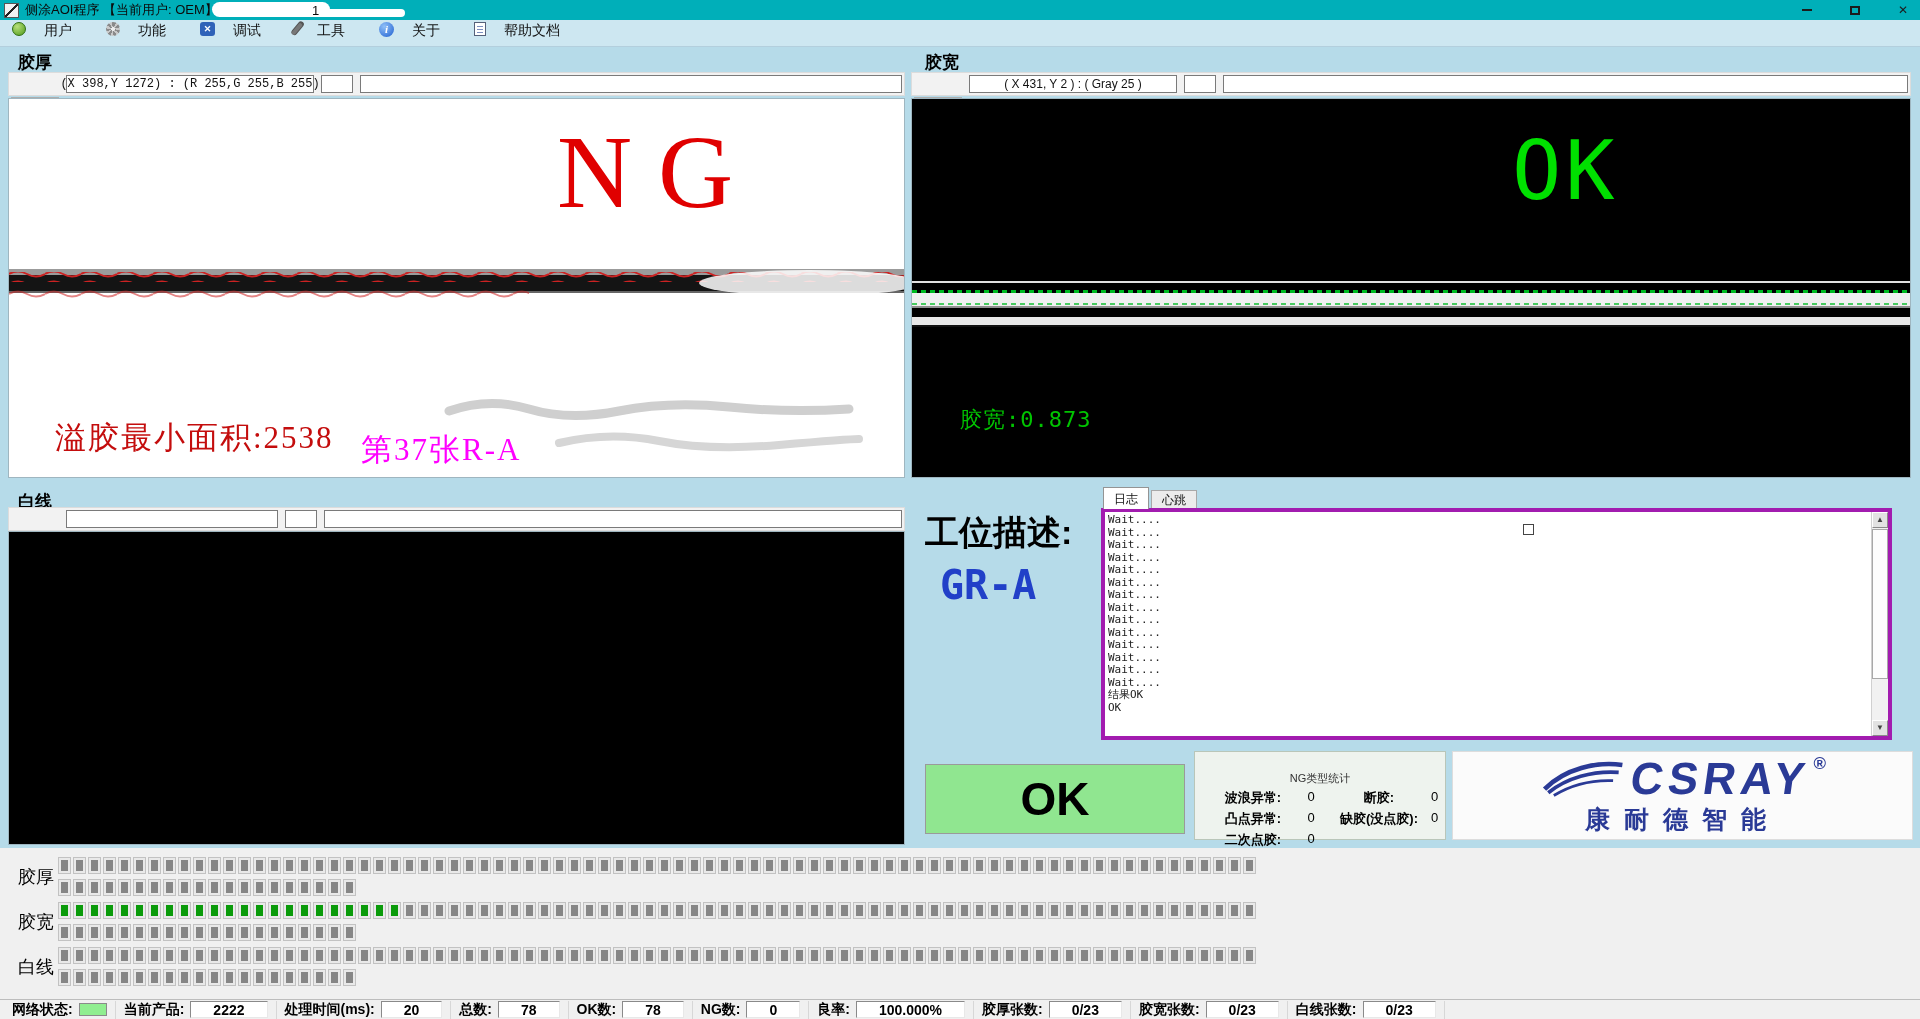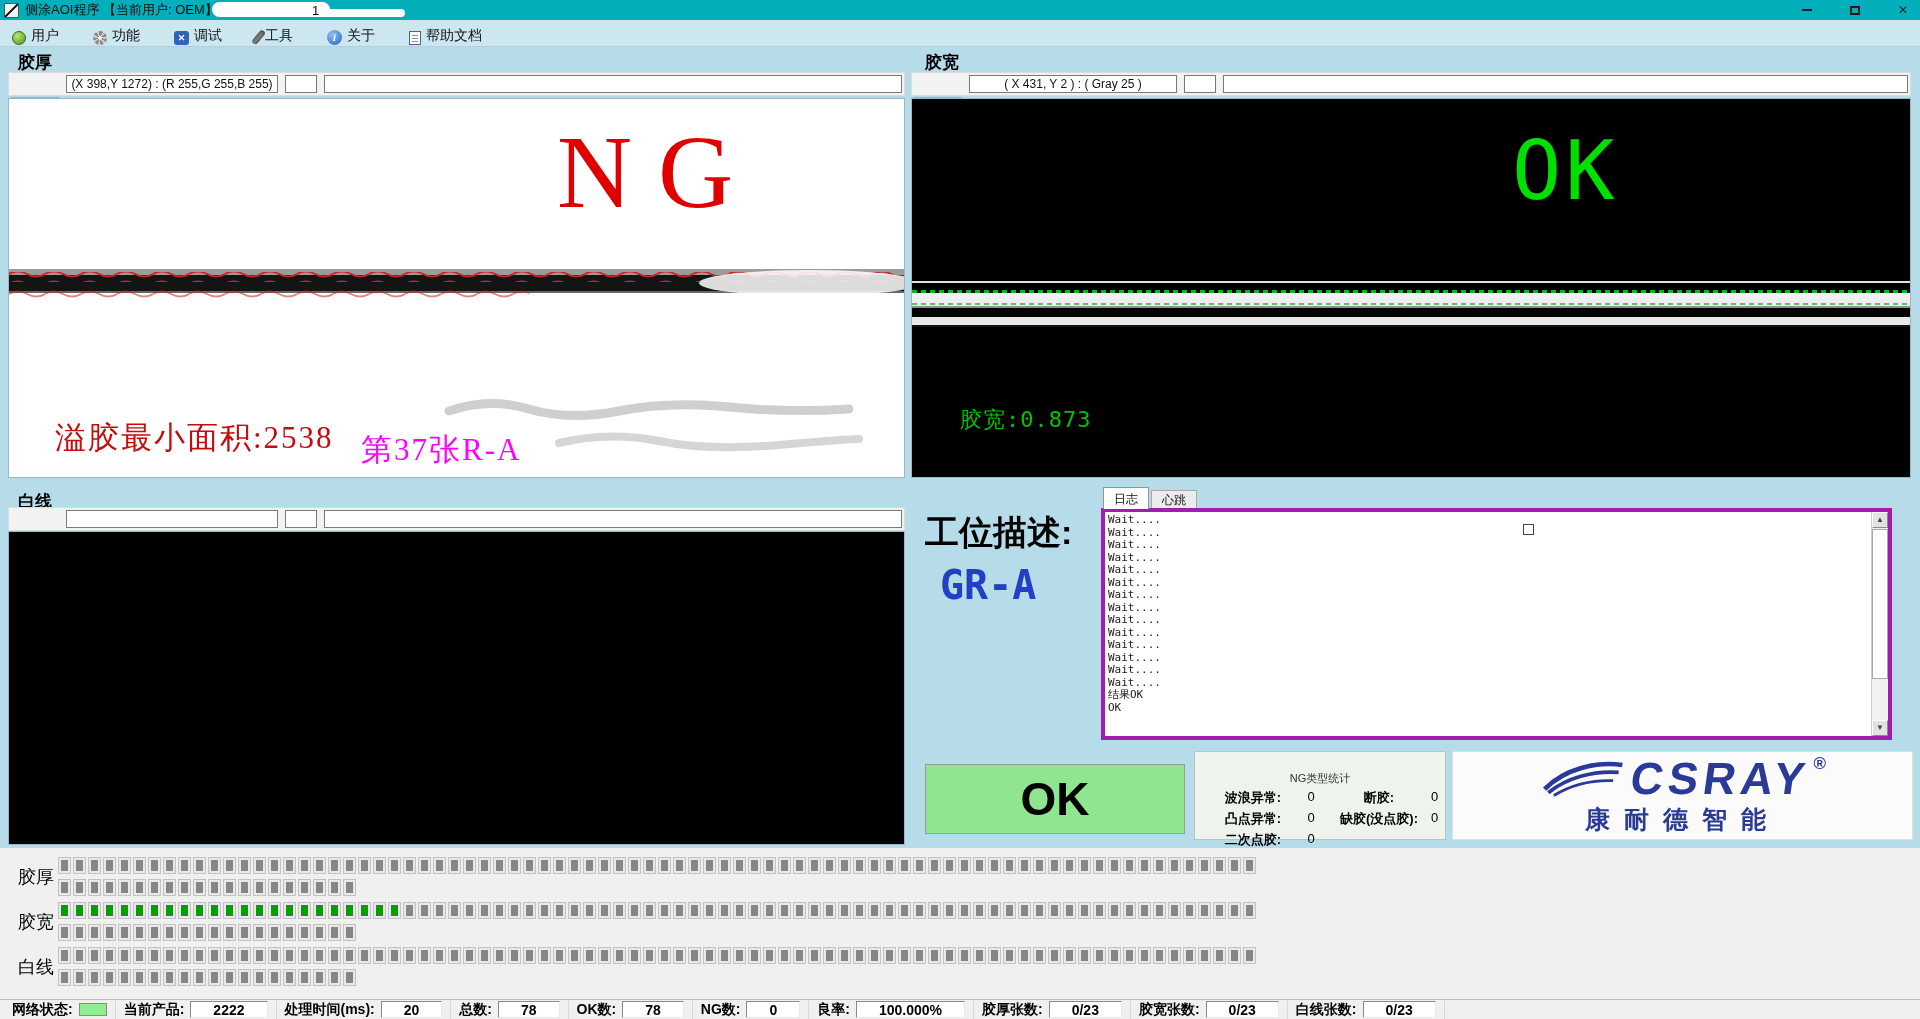--- a/index.html
+++ b/index.html
@@ -13,21 +13,21 @@
   #title-blob { position:absolute; left:212px; top:2px; width:118px; height:15px; background:#fff; border-radius:8px; }
   #title-blob2 { position:absolute; left:255px; top:9px; width:150px; height:8px; background:#fff; border-radius:4px; }
   #title-tail { position:absolute; left:312px; top:3px; font-size:13px; color:#0b0b0b; }
   #win-controls { position:absolute; right:8px; top:0; height:20px; display:flex; align-items:center; gap:30px; }
   .win-btn { width:18px; height:18px; display:flex; align-items:center; justify-content:center; color:#1c1c1c; font-size:12px; cursor:default; }
   .glyph-min { width:10px; height:2px; background:#1c1c1c; }
   .glyph-max { width:10px; height:9px; border:2px solid #1c1c1c; }
 
   
   #menubar { position:absolute; left:0; top:20px; width:1920px; height:27px; background:#cde7f1; display:flex; align-items:center; gap:26px; padding-left:8px; border-bottom:1px solid #b3cfdd; }
-  .menu-item { display:flex; align-items:flex-end; gap:5px; font-size:14px; color:#111; height:23px; padding:0 4px; }
+  .menu-item { display:flex; align-items:flex-start; gap:18px; font-size:14px; color:#111; height:23px; padding:0 4px; }
   .mi-icon { display:inline-block; flex:none; }
   .user-icon { width:14px; height:14px; border-radius:50%; background:radial-gradient(circle at 35% 30%, #b8e07a, #4e9a1a); border:1px solid #2f6f10; }
   .gear-icon { width:14px; height:14px; border-radius:50%; background:radial-gradient(circle at center, #ececec 0 2px, rgba(0,0,0,0) 2px), repeating-conic-gradient(#8a8a8a 0 25deg, #c9c9c9 25deg 50deg); }
   .debug-icon { width:15px; height:14px; background:#2f62b8; border-radius:3px; color:#fff; font-weight:bold; font-size:9px; line-height:14px; text-align:center; }
   .tools-icon { width:4px; height:14px; background:#777; border-radius:2px; transform:rotate(40deg); box-shadow:0 -1px 0 1px #555; }
   .about-icon { width:15px; height:15px; border-radius:50%; background:radial-gradient(circle at 35% 30%, #8fc0f8, #1f5fd0); color:#fff; font-family:"Liberation Serif",serif; font-style:italic; font-weight:bold; font-size:11px; line-height:15px; text-align:center; }
   .help-doc-icon { width:12px; height:14px; background:#fff; border:1px solid #55617a; position:relative; }
   .help-doc-icon::after { content:''; position:absolute; left:2px; right:2px; top:3px; height:8px; background:repeating-linear-gradient(to bottom, #7c8fc0 0 1px, rgba(0,0,0,0) 1px 3px); }
 
   
@@ -149,21 +149,21 @@
   </div>
 
 <div id="main-bg"></div>
 
 <div class="panel-title" style="left:18px;top:51px;">胶厚</div>
 <div class="mode-row" style="left:8px;top:72px;width:897px;">
   <div class="mode-dd">
       <span>Mode</span>
       <span class="dd-arrow"></span>
     </div>
-  <div class="coord-box" style="width:212px;">(X 398,Y 1272) : (R 255,G 255,B 255)</div>
+  <div class="coord-box" style="width:248px;font-family:Liberation Mono, monospace;">(X 398,Y 1272) : (R 255,G 255,B 255)</div>
   <div class="coord-box" style="width:32px;"></div>
   <div class="coord-box" style="flex:1;"></div>
 </div>
 <div class="img-area" id="gt-img">
   <div id="gt-result">NG</div>
   <svg class="scribble" style="left:0;top:170px;" width="897" height="34">
     <rect x="0" y="0" width="897" height="7" fill="#9b9b9b"></rect>
     <rect x="0" y="6" width="897" height="16" fill="#141414"></rect>
     <rect x="0" y="22" width="897" height="2" fill="#666"></rect>
     <defs>

